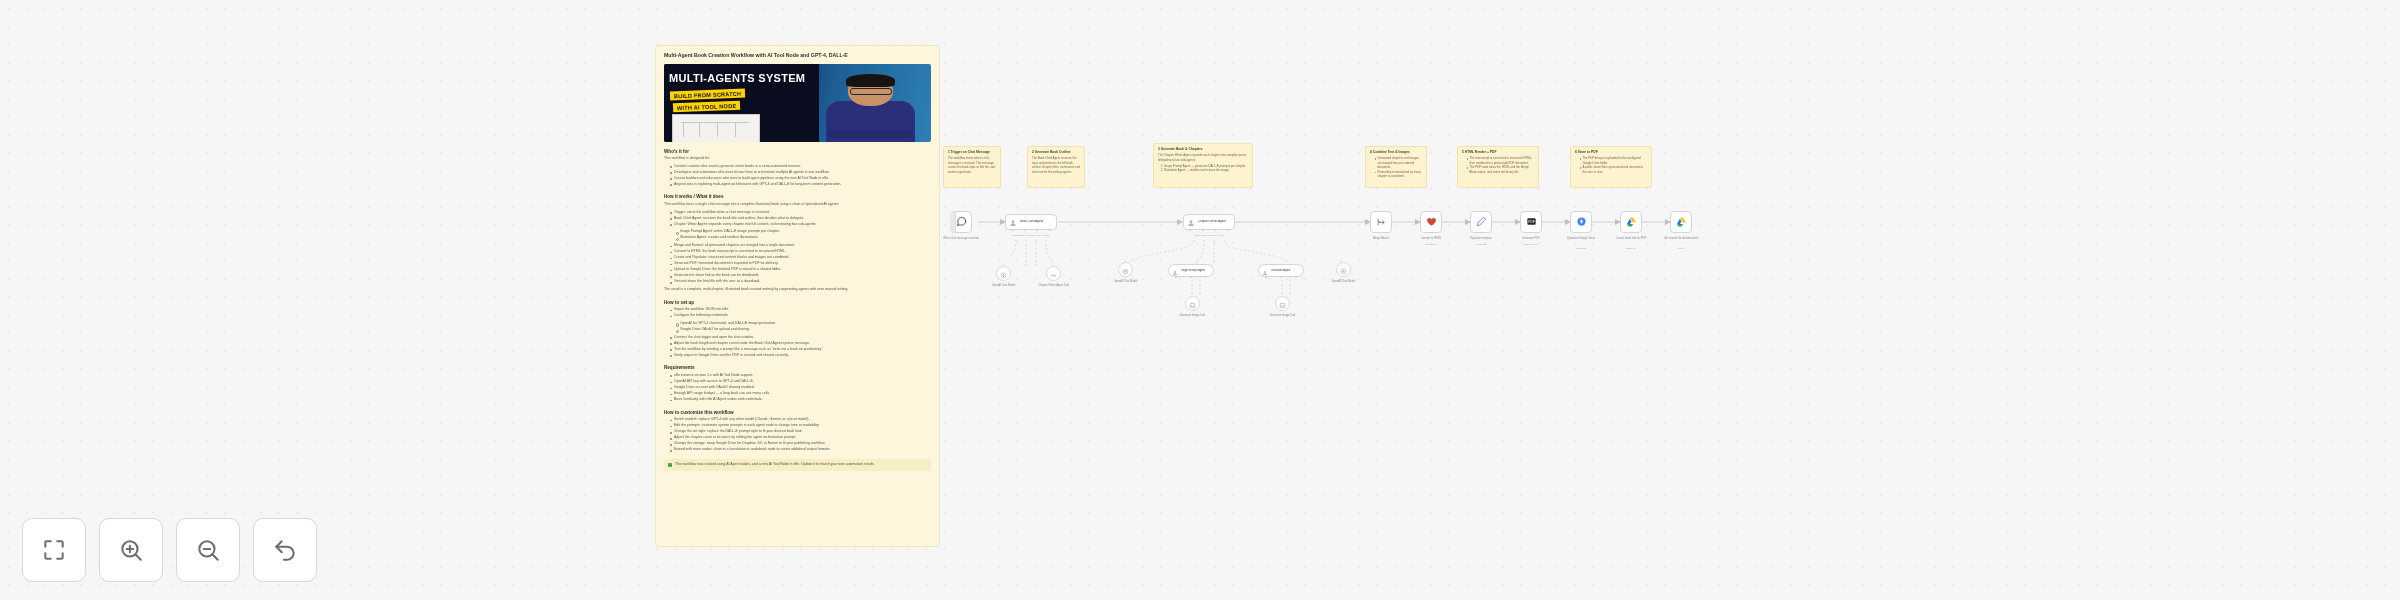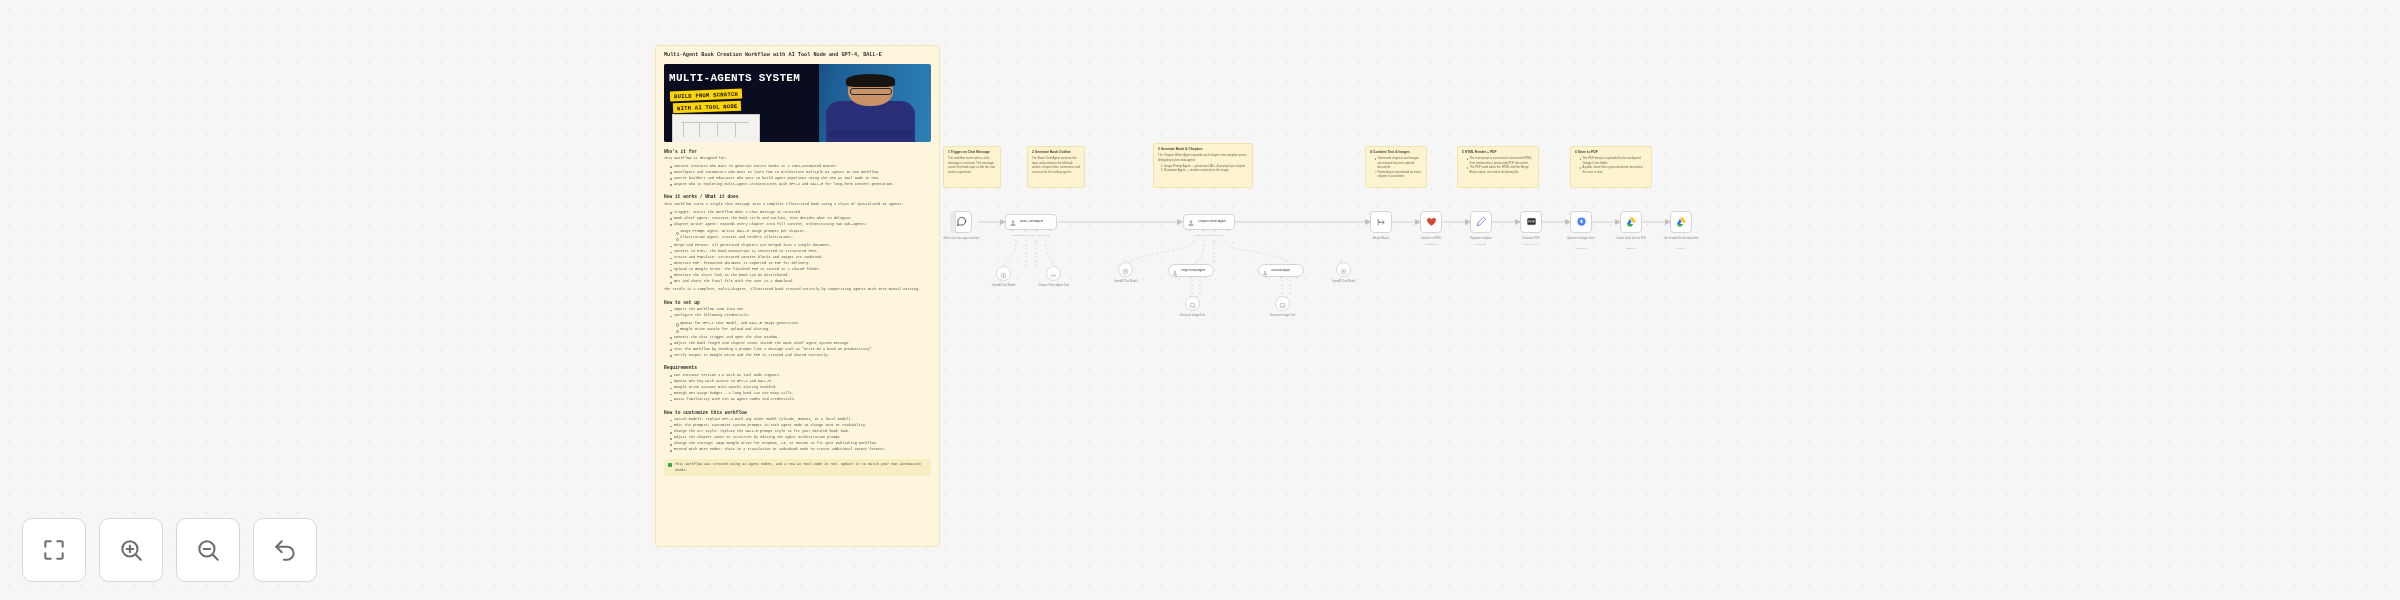--- a/index.html
+++ b/index.html
@@ -12,21 +12,21 @@
   
   #canvas{position:absolute;inset:0;background:#f6f6f6;}
   .dot-grid{position:absolute;inset:0;
     background-image:radial-gradient(#e4e4e4 1px, transparent 1px);
     background-size:18px 18px;opacity:.55;}
 
   
   #doc-panel{
     position:absolute;left:655px;top:45px;width:285px;height:502px;
     background:#fdf6dd;border:1px solid #f2e6b8;border-radius:3px;
-    box-sizing:border-box;padding:6px 8px 24px 8px;overflow:hidden;font-family:Liberation Mono, monospace;
+    box-sizing:border-box;padding:6px 8px 24px 8px;overflow:hidden;
   }
   #doc-title{font-size:5.2px;font-weight:bold;color:#30302c;line-height:1.45;margin-bottom:4px;}
   #doc-hero{width:100%;height:78px;border-radius:2px;position:relative;overflow:hidden;
     background:linear-gradient(100deg,#0b1230 0%,#10204d 34%,#1d5f96 62%,#2d7fb5 100%);}
   .hero-left{position:absolute;left:0;top:0;width:58%;height:100%;background:#090d1f;}
   .hero-title{position:absolute;left:5px;top:9px;width:92%;font-size:11px;font-weight:bold;color:#fff;
     letter-spacing:.3px;line-height:1;text-shadow:0 1px 1px rgba(0,0,0,.5);}
   .hero-band{position:absolute;background:#ffd400;color:#111;font-weight:bold;
     font-size:5.6px;letter-spacing:.2px;padding:1.5px 4px;transform:rotate(-2.2deg);}
   .hero-band.b1{left:6px;top:26px;}

